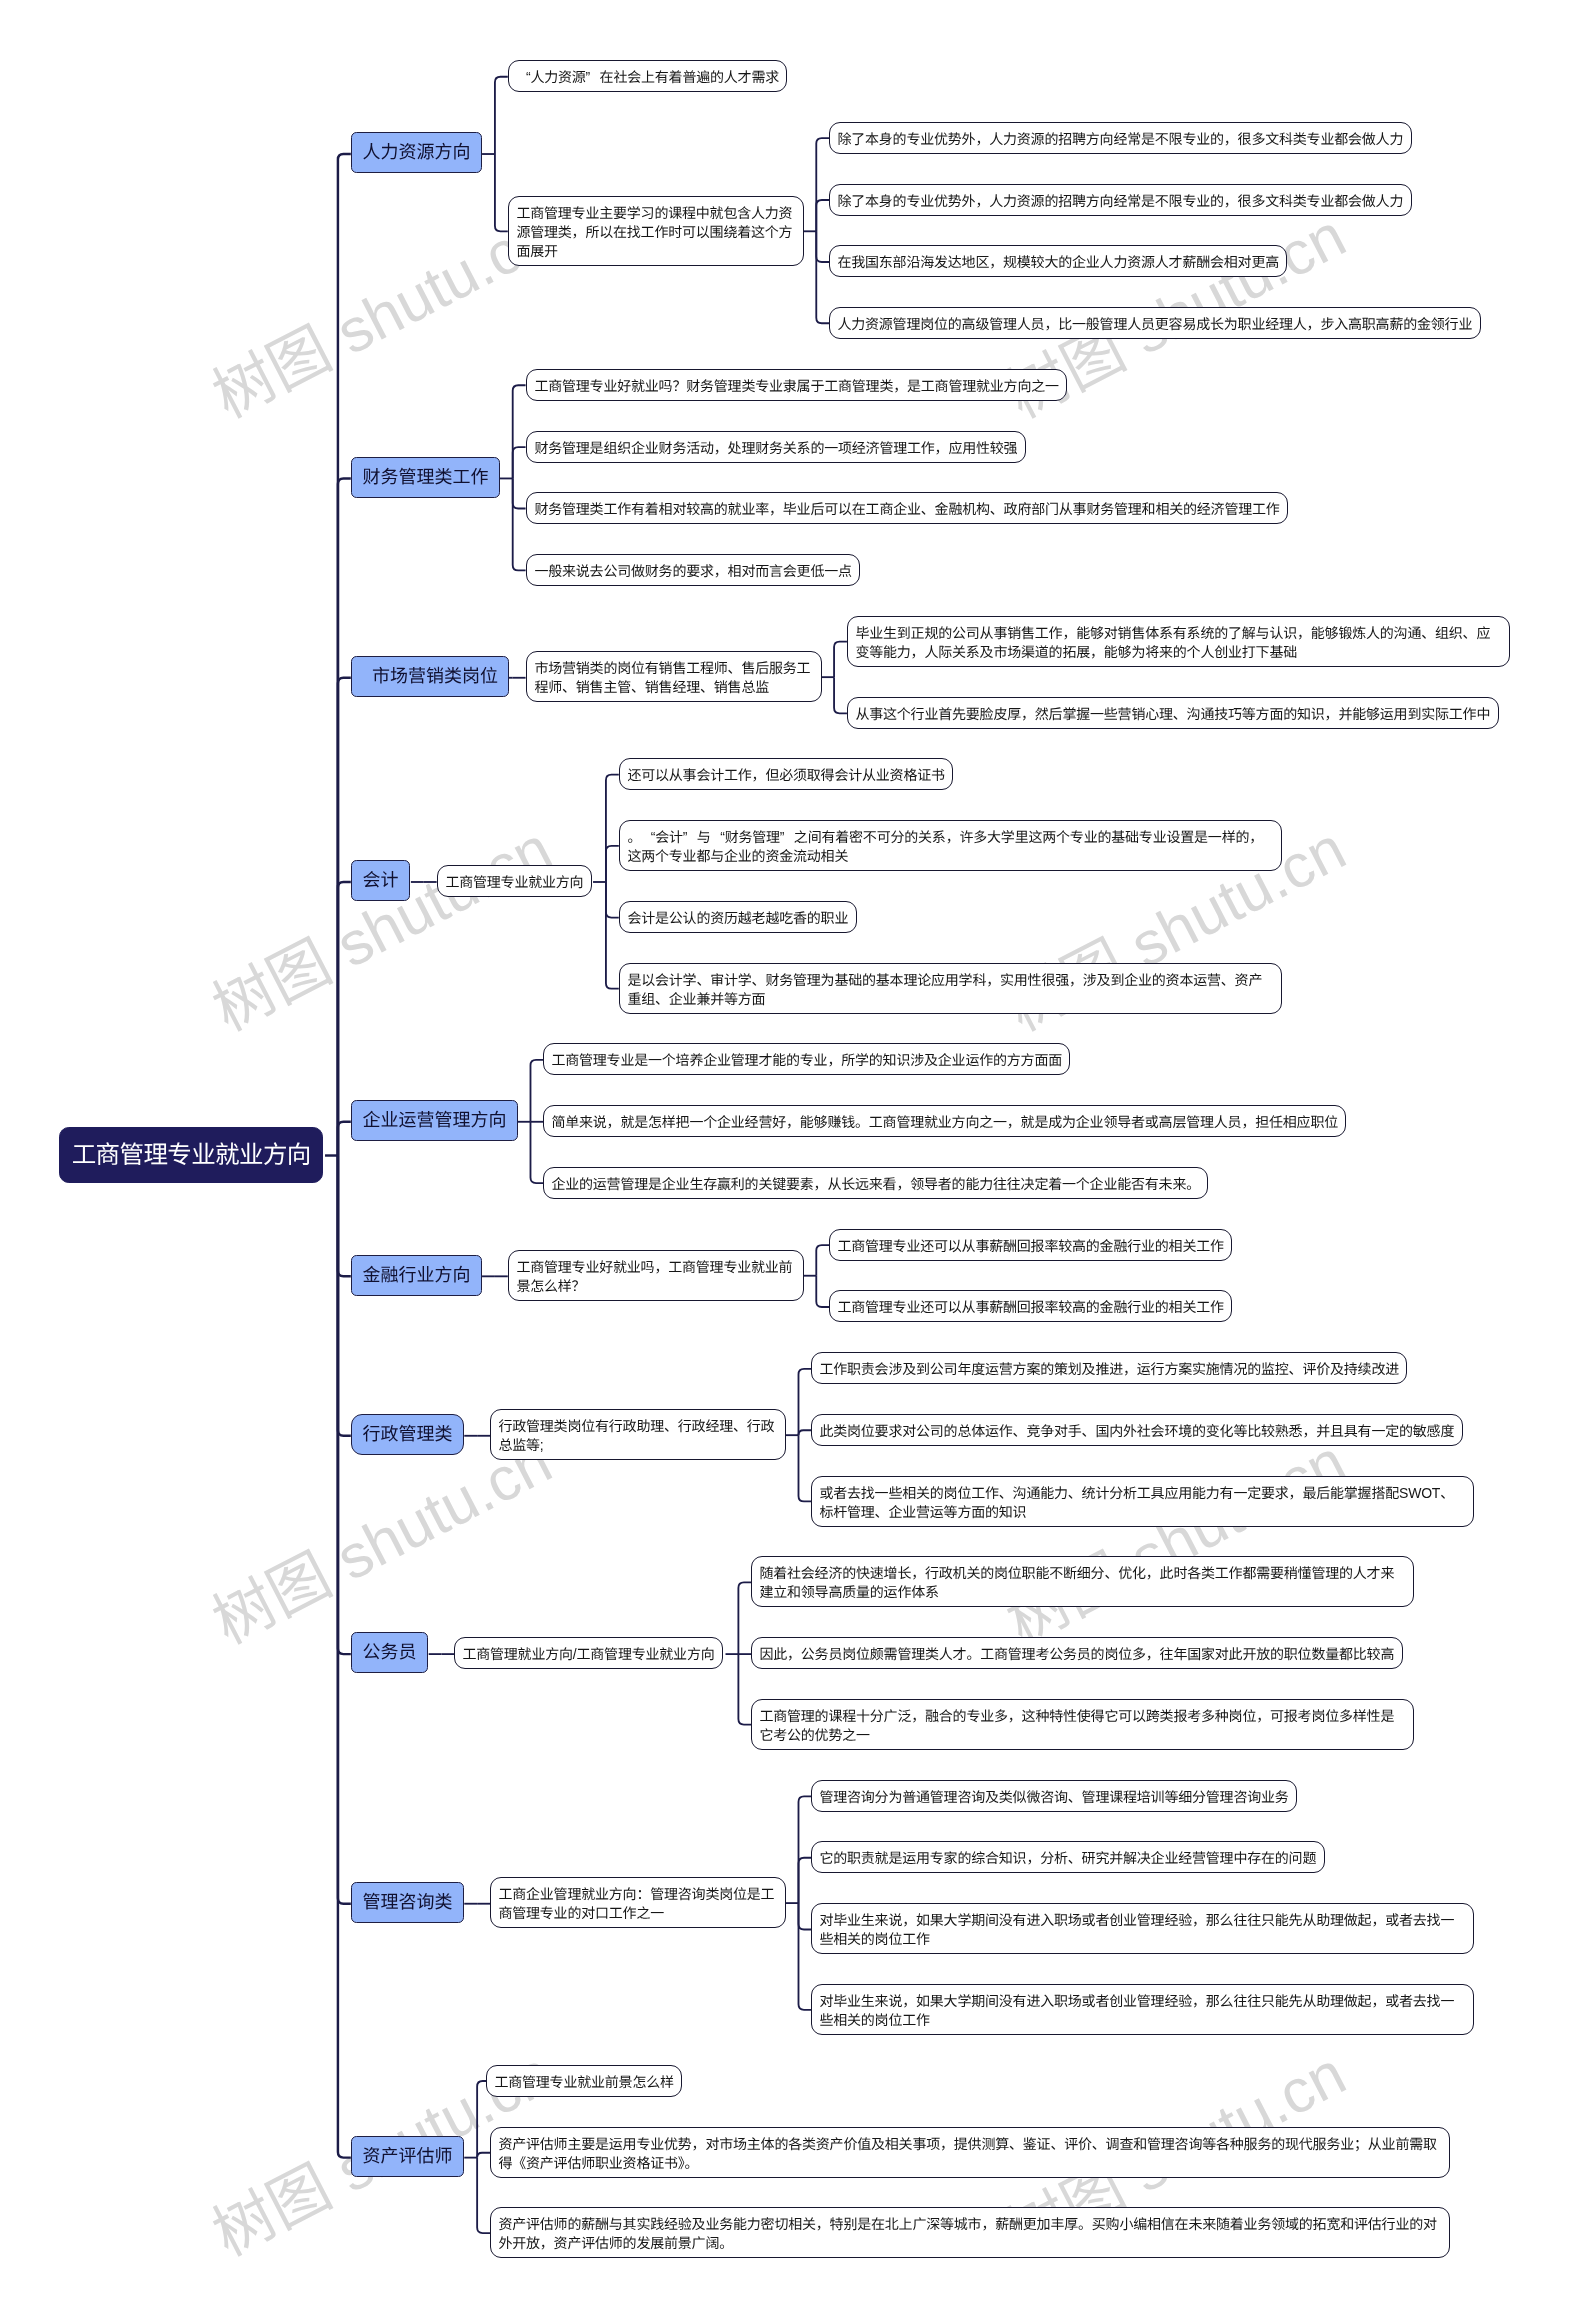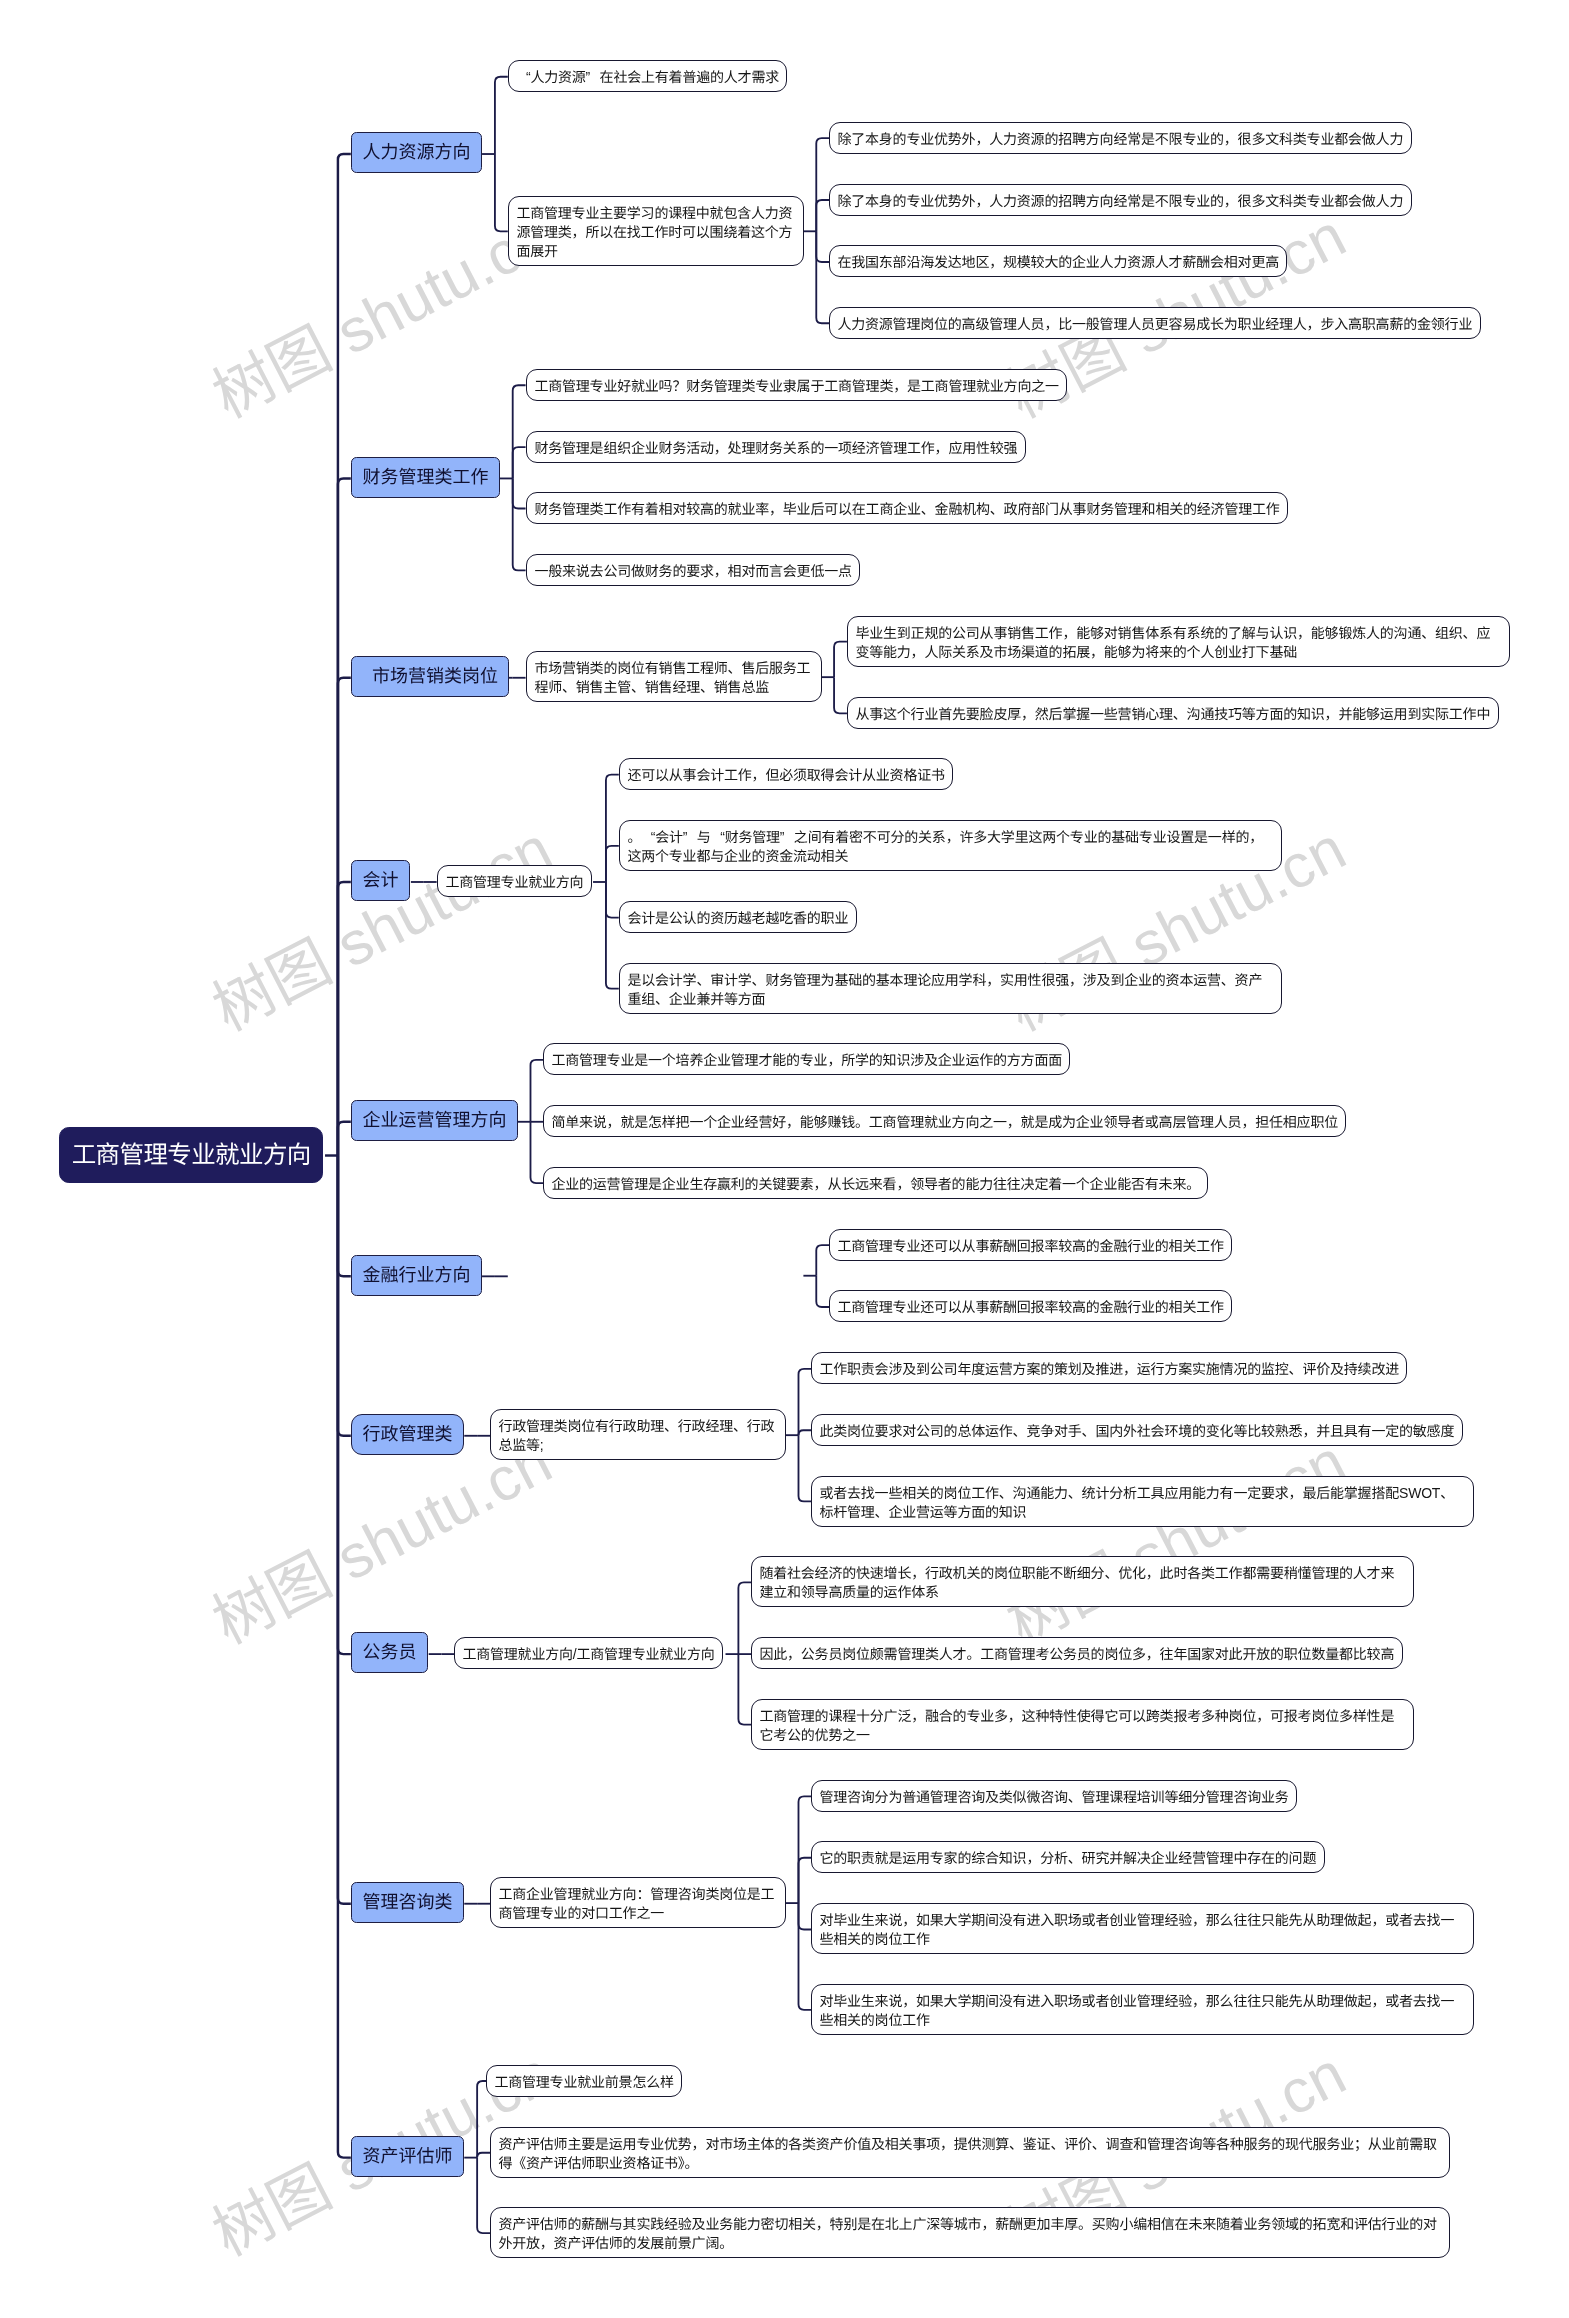--- a/index.html
+++ b/index.html
@@ -141,20 +141,21 @@
     <div class="node mid" style="max-width: 296px; left: 437px; top: 865px;">工商管理专业就业方向</div>
     <div class="node leaf" style="max-width: 663px; left: 619px; top: 758px;">还可以从事会计工作，但必须取得会计从业资格证书</div>
     <div class="node leaf" style="max-width: 663px; left: 619px; top: 820px;">。<span class="fw r">“</span>会计<span class="fw">”</span>与<span class="fw r">“</span>财务管理<span class="fw">”</span>之间有着密不可分的关系，许多大学里这两个专业的基础专业设置是一样的，这两个专业都与企业的资金流动相关</div>
     <div class="node leaf" style="max-width: 663px; left: 619px; top: 901px;">会计是公认的资历越老越吃香的职业</div>
     <div class="node leaf" style="max-width: 663px; left: 619px; top: 963px;">是以会计学、审计学、财务管理为基础的基本理论应用学科，实用性很强，涉及到企业的资本运营、资产重组、企业兼并等方面</div>
     <div class="node lvl1" style="max-width: 258px; left: 351px; top: 1100px;">企业运营管理方向</div>
     <div class="node leaf" style="max-width: 960px; left: 543px; top: 1043px;">工商管理专业是一个培养企业管理才能的专业，所学的知识涉及企业运作的方方面面</div>
     <div class="node leaf" style="max-width: 960px; left: 543px; top: 1105px;">简单来说，就是怎样把一个企业经营好，能够赚钱。工商管理就业方向之一，就是成为企业领导者或高层管理人员，担任相应职位</div>
     <div class="node leaf" style="max-width: 960px; left: 543px; top: 1167px;">企业的运营管理是企业生存赢利的关键要素，从长远来看，领导者的能力往往决定着一个企业能否有未来。</div>
     <div class="node lvl1" style="max-width: 258px; left: 351px; top: 1255px;">金融行业方向</div>
+    <div class="node mid" style="max-width: 296px; left: 508px; top: 1250px;">工商管理专业好就业吗，工商管理专业就业前景怎么样？</div>
     <div class="node leaf" style="max-width: 663px; left: 829px; top: 1229px;">工商管理专业还可以从事薪酬回报率较高的金融行业的相关工作</div>
     <div class="node leaf" style="max-width: 663px; left: 829px; top: 1290px;">工商管理专业还可以从事薪酬回报率较高的金融行业的相关工作</div>
     <div class="node lvl1" style="max-width: 258px; left: 351px; top: 1414px; border-radius: 11px;">行政管理类</div>
     <div class="node mid" style="max-width: 296px; left: 490px; top: 1409px;">行政管理类岗位有行政助理、行政经理、行政总监等;</div>
     <div class="node leaf" style="max-width: 663px; left: 811px; top: 1352px;">工作职责会涉及到公司年度运营方案的策划及推进，运行方案实施情况的监控、评价及持续改进</div>
     <div class="node leaf" style="max-width: 663px; left: 811px; top: 1414px;">此类岗位要求对公司的总体运作、竞争对手、国内外社会环境的变化等比较熟悉，并且具有一定的敏感度</div>
     <div class="node leaf" style="max-width: 663px; left: 811px; top: 1476px;">或者去找一些相关的岗位工作、沟通能力、统计分析工具应用能力有一定要求，最后能掌握搭配SWOT、标杆管理、企业营运等方面的知识</div>
     <div class="node lvl1" style="max-width: 258px; left: 351px; top: 1632px;">公务员</div>
     <div class="node mid" style="max-width: 296px; left: 454px; top: 1637px;">工商管理就业方向/工商管理专业就业方向</div>
     <div class="node leaf" style="max-width: 663px; left: 751px; top: 1556px;">随着社会经济的快速增长，行政机关的岗位职能不断细分、优化，此时各类工作都需要稍懂管理的人才来建立和领导高质量的运作体系</div>

